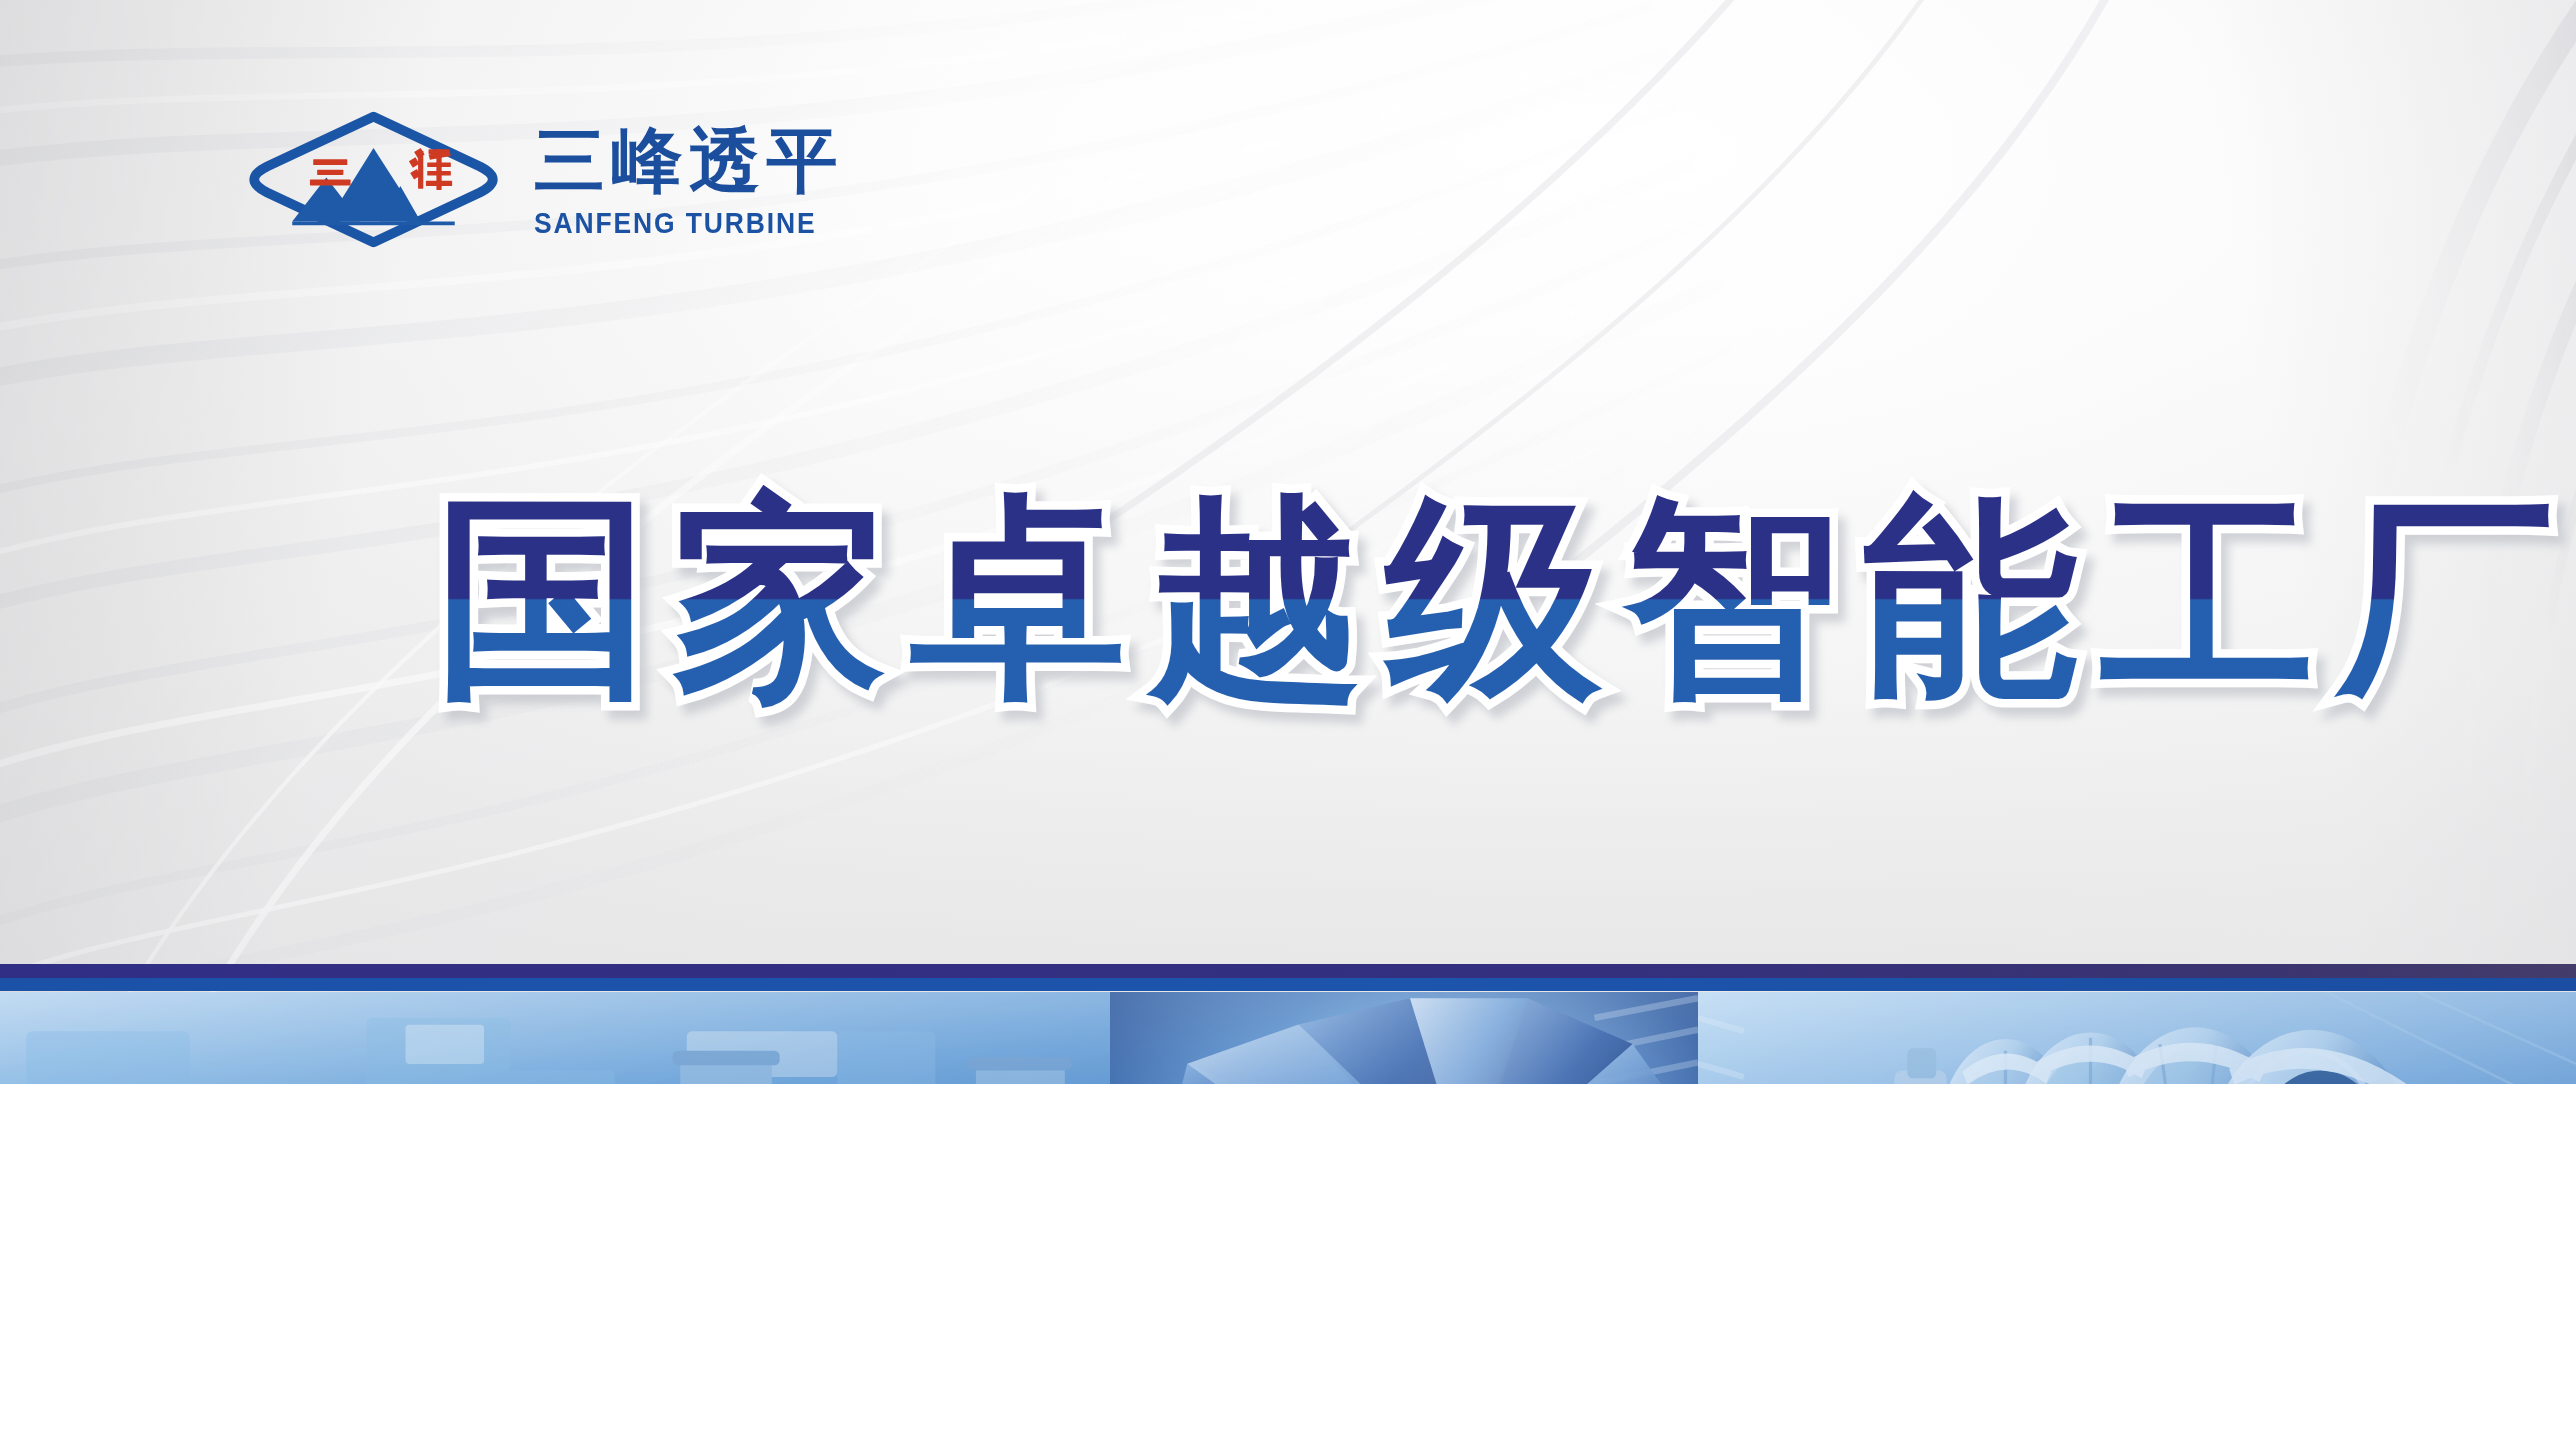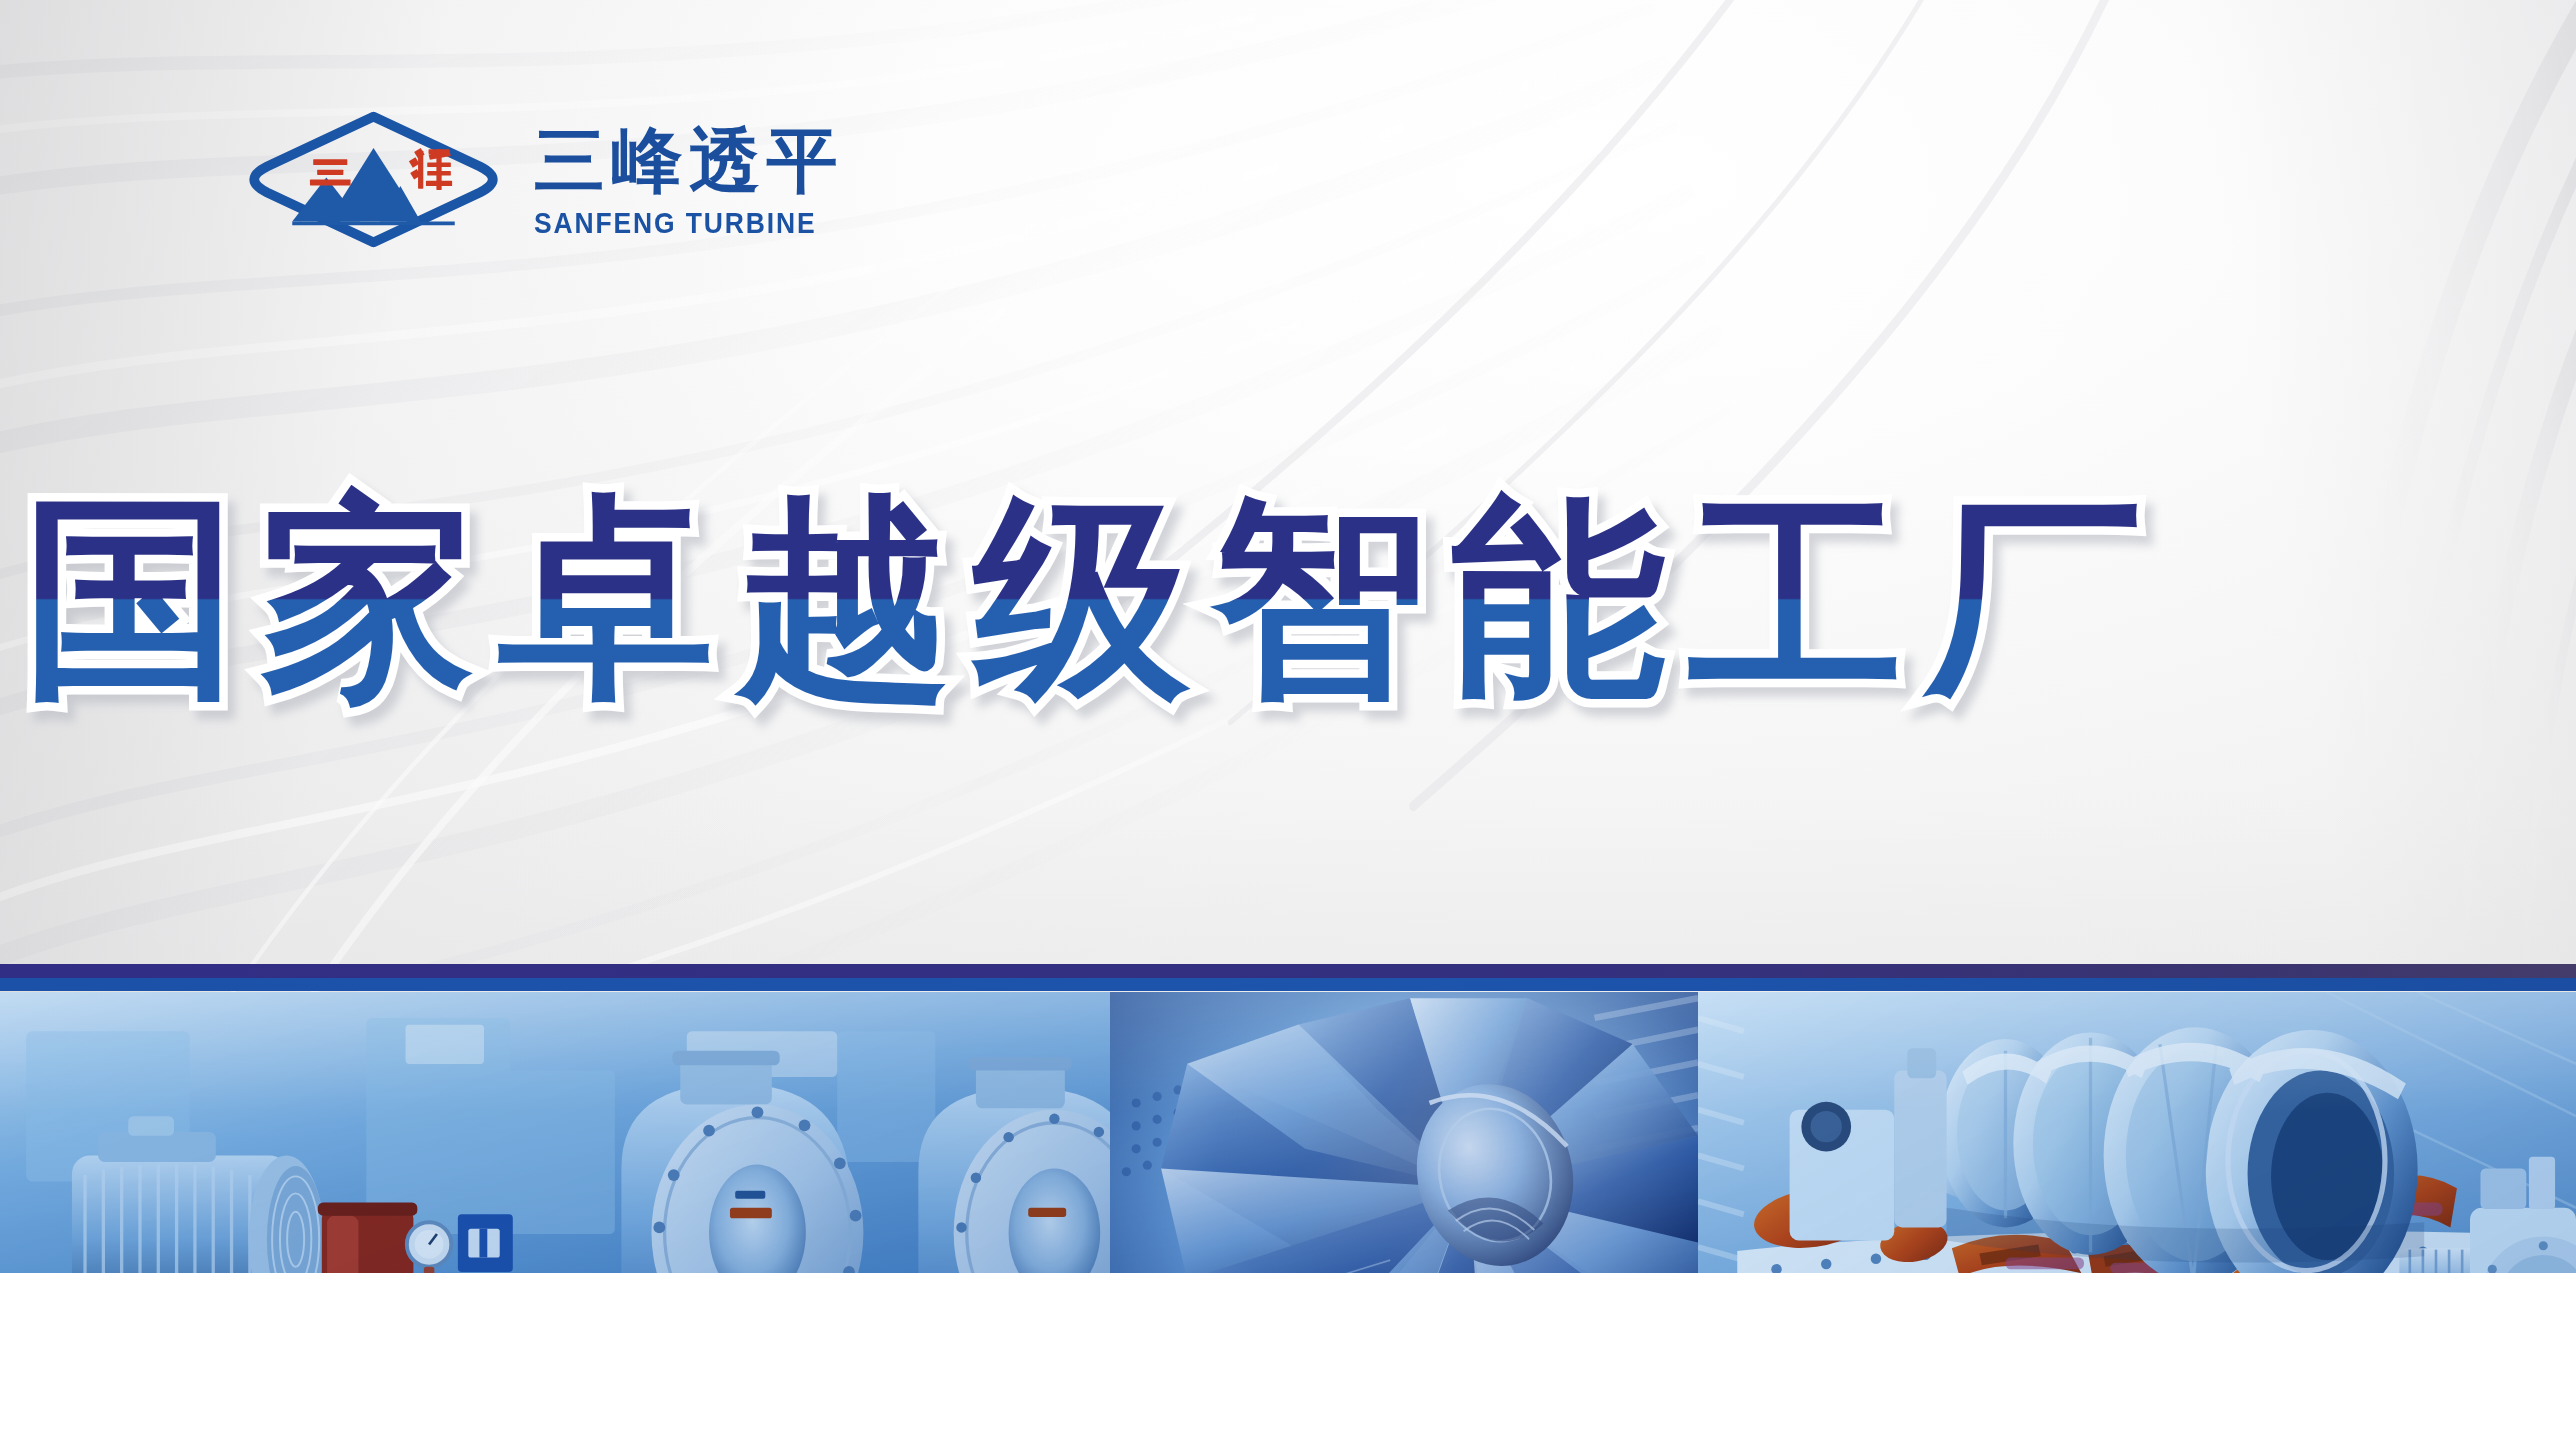--- a/index.html
+++ b/index.html
@@ -3,21 +3,21 @@
 <meta charset="utf-8">
 <style>
   html,body{margin:0;padding:0;background:#fff;}
   body{
     font-family:"Liberation Sans","DejaVu Sans",sans-serif;
     -webkit-font-smoothing:antialiased;
   }
   #poster{
     position:relative;
     width:2576px;
-    height:1273px;
+    height:1084px;
     overflow:hidden;
     background:#f2f2f2;
   }
 
   
   .bg-base{
     position:absolute;inset:0;
     background:
       radial-gradient(115% 95% at 62% 14%, #ffffff 0%, #fdfdfd 22%, #f6f6f6 48%, #eeeeee 72%, #e8e8e8 100%);
   }
@@ -76,21 +76,21 @@
     transform-origin:left center;
     margin-top:10.5px;
     white-space:nowrap;
   }
 
   
   .headline{
     position:absolute;
     left:0;right:0;
     top:485px;
-    text-align:left;
+    text-align:right;
     z-index:5;
     user-select:none;
   }
   .headline-inner{
     position:relative;
     display:inline-block;
   }
   .hl-text{
     font-family:"DejaVu Sans","Liberation Sans",sans-serif;
     font-weight:700;

